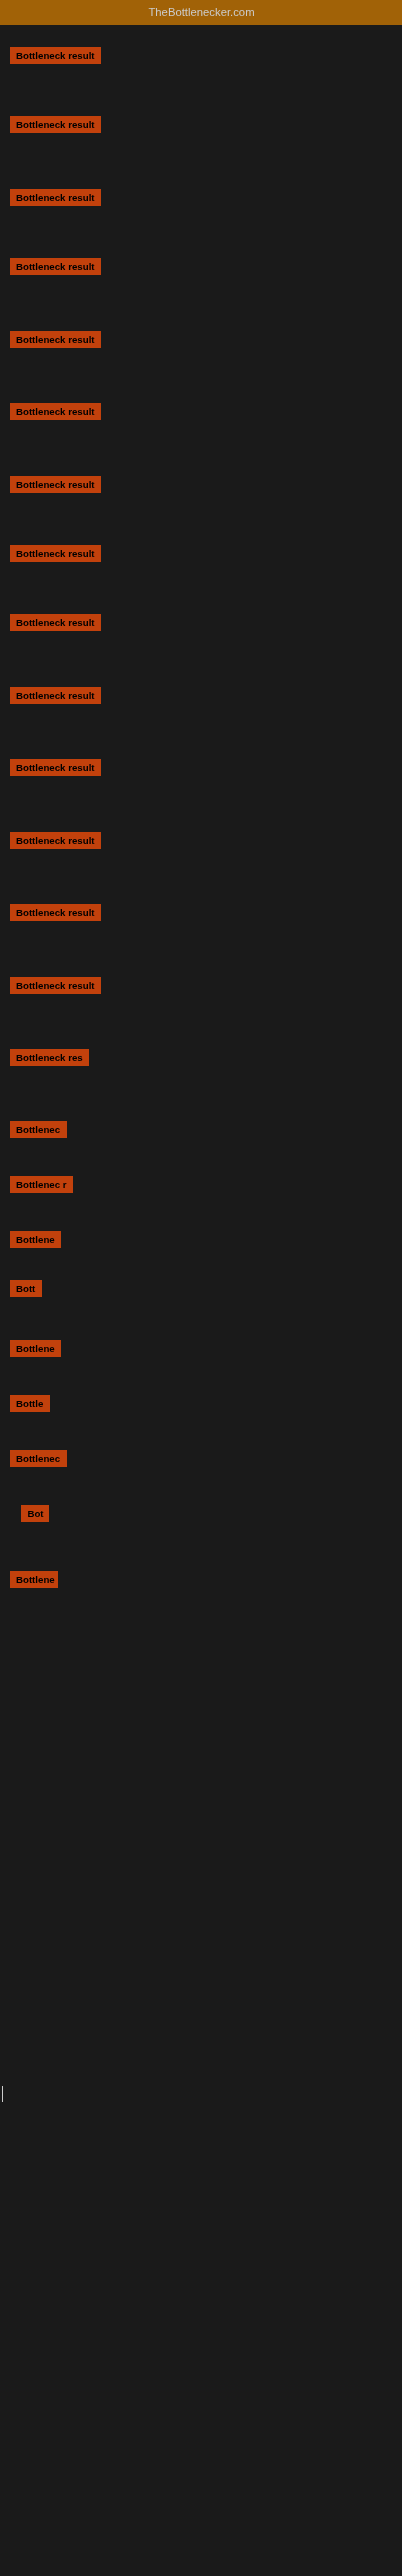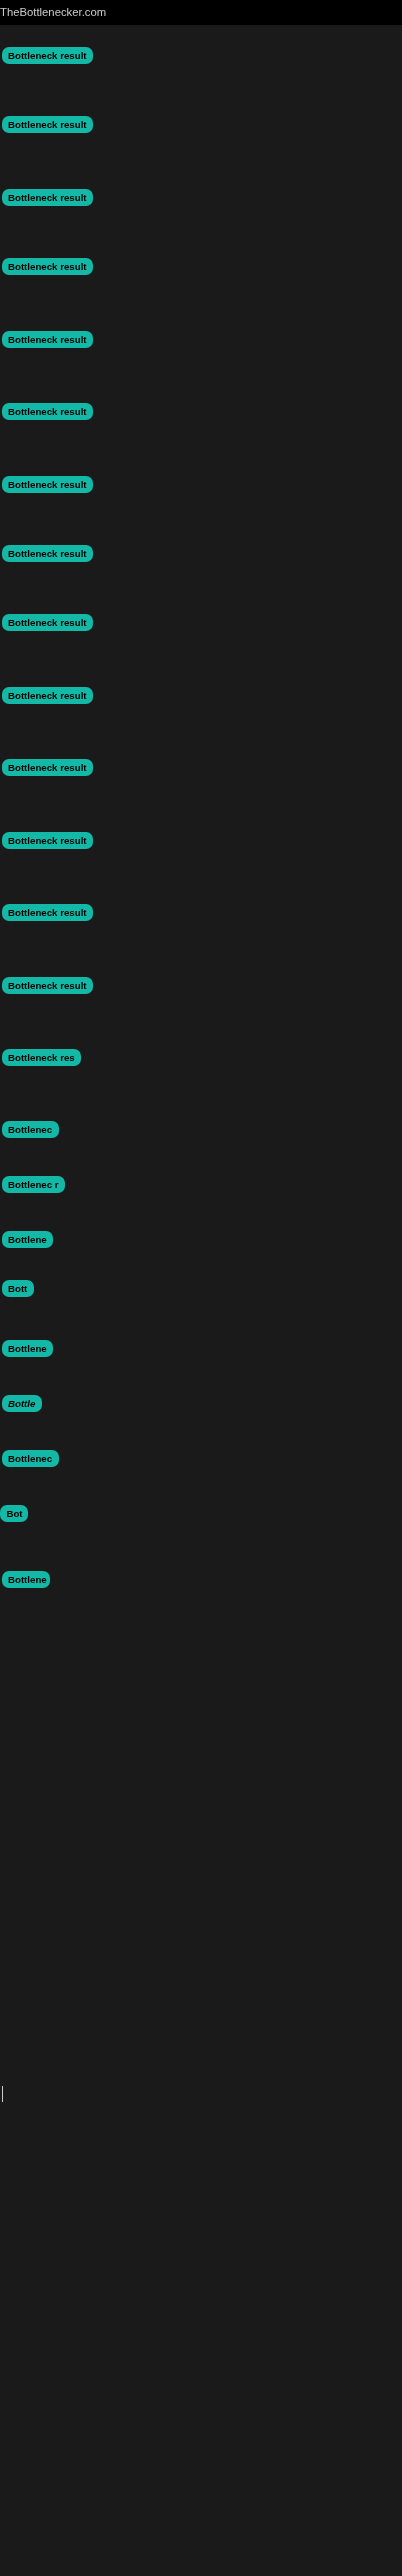--- a/index.html
+++ b/index.html
@@ -10,36 +10,38 @@
 
     body {
       width: 403px;
       min-height: 2576px;
       background-color: #1a1a1a;
       font-family: Arial, sans-serif;
       position: relative;
     }
 
     .site-title {
+      text-align: center;
       color: #cccccc;
       font-size: 11.3px;
       padding: 6.4px 0;
-      background-color: #000000;
+      background-color: #a16207;
     }
 
     .bottleneck-badge {
       display: inline-block;
-      background-color: #14b8a6;
+      background-color: #c2410c;
       color: #000000;
       font-size: 9.7px;
       font-weight: bold;
       padding: 3.2px 6.4px;
-      border-radius: 7px;
+      border-radius: 0;
       white-space: nowrap;
       overflow: hidden;
+      margin-left: 8px;
     }
 
     .cursor-line {
       position: absolute;
       left: 1.6px;
       width: 1.6px;
       height: 16px;
       background-color: #cccccc;
     }
   </style>
@@ -62,19 +64,19 @@
     <div style="position: absolute; top: 734px; left: 1.6px;"><span class="bottleneck-badge" style="max-width: 105px;">Bottleneck result</span></div>
     <div style="position: absolute; top: 807px; left: 1.6px;"><span class="bottleneck-badge" style="max-width: 105px;">Bottleneck result</span></div>
     <div style="position: absolute; top: 879px; left: 1.6px;"><span class="bottleneck-badge" style="max-width: 105px;">Bottleneck result</span></div>
     <div style="position: absolute; top: 952px; left: 1.6px;"><span class="bottleneck-badge" style="max-width: 105px;">Bottleneck result</span></div>
     <div style="position: absolute; top: 1024px; left: 1.6px; text-align: right;"><span class="bottleneck-badge" style="max-width: 85px;">Bottleneck res</span></div>
     <div style="position: absolute; top: 1096px; left: 1.6px;"><span class="bottleneck-badge" style="max-width: 60px;">Bottlenec</span></div>
     <div style="position: absolute; top: 1151px; left: 1.6px;"><span class="bottleneck-badge" style="max-width: 71px;">Bottlenec r</span></div>
     <div style="position: absolute; top: 1206px; left: 1.6px;"><span class="bottleneck-badge" style="max-width: 56px;">Bottlene</span></div>
     <div style="position: absolute; top: 1255px; left: 1.6px; text-decoration: underline;"><span class="bottleneck-badge" style="max-width: 34px;">Bott</span></div>
     <div style="position: absolute; top: 1315px; left: 1.6px;"><span class="bottleneck-badge" style="max-width: 56px;">Bottlene</span></div>
-    <div style="position: absolute; top: 1370px; left: 1.6px; font-style: italic;"><span class="bottleneck-badge" style="max-width: 42px;">Bottle</span></div>
+    <div style="position: absolute; top: 1370px; left: 1.6px;"><span class="bottleneck-badge" style="max-width: 42px;">Bottle</span></div>
     <div style="position: absolute; top: 1425px; left: 1.6px;"><span class="bottleneck-badge" style="max-width: 60px;">Bottlenec</span></div>
-    <div style="position: absolute; top: 1480px; left: 0;"><span class="bottleneck-badge" style="max-width: 28px;">Bot</span></div>
+    <div style="position: absolute; top: 1480px; left: 13px;"><span class="bottleneck-badge" style="max-width: 28px;">Bot</span></div>
     <div style="position: absolute; top: 1546px; left: 1.6px;"><span class="bottleneck-badge" style="max-width: 48px;">Bottlene</span></div>
     <div class="cursor-line" style="top: 2061px;"></div>
   </div>
 
 
 </body></html>

